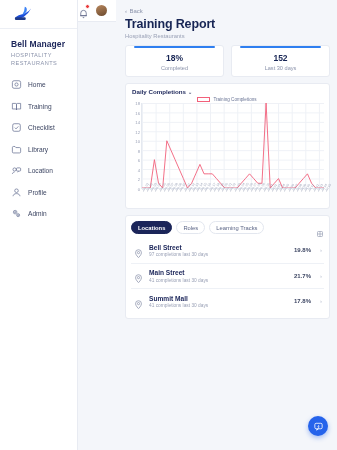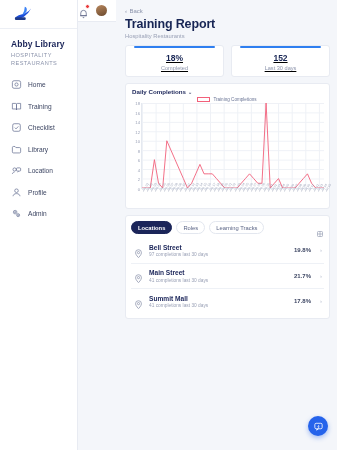--- a/index.html
+++ b/index.html
@@ -47,21 +47,21 @@
   }
 
   .content { flex: 1; padding: 8px 7px 0 9px; overflow: hidden; }
 
   .back-link { display: flex; align-items: center; gap: 2.5px; color: #8b93ab; font-size: 6px; cursor: pointer; }
   .back-chev { font-size: 6px; line-height: 1; }
   .page-title { font-size: 12.5px; font-weight: bold; color: #172554; margin-top: 3px; letter-spacing: -.15px; }
   .page-sub { font-size: 5.8px; color: #9aa1b6; margin-top: 2px; }
 
   
-  .stats { display: flex; gap: 7px; margin-top: 6px; text-decoration: underline; }
+  .stats { display: flex; gap: 7px; margin-top: 6px; }
   .stat-card {
     flex: 1; background: #fff; border-radius: 3px; border: 1px solid #e8ebf2;
     padding: 5px 4px 5px; text-align: center; position: relative; overflow: hidden;
   }
   .stat-bar { position: absolute; top: 0; left: 8px; right: 8px; height: 1.6px; background: #2f7ff0; border-radius: 2px; }
   .stat-val { font-size: 8.5px; font-weight: bold; color: #172554; margin-top: 2px; }
   .stat-lbl { font-size: 5.6px; color: #8b93ab; margin-top: 2px; }
 
   
   .chart-card {
@@ -136,21 +136,21 @@
     <div class="logo-wrap">
       <svg class="logo-mark" viewBox="0 0 24 20">
         <path d="M3 14 Q8 16 13 13 Q18 10 21 4 Q17 9 12 10 Q7 11 3 14 Z" fill="#1d4ed8"></path>
         <path d="M14 2 Q17 3 16 7 Q15 10 11 11 Q14 7 14 2 Z" fill="#3b82f6"></path>
         <rect x="3" y="13.5" width="12" height="3.2" rx="1.2" fill="#1e3a8a"></rect>
       </svg>
     </div>
     <div class="sb-divider"></div>
 
     <div class="brand">
-      <div class="brand-name">Abby Library</div>
+      <div class="brand-name">Bell Manager</div>
       <div class="brand-sub">
         <div>HOSPITALITY</div>
         <div>RESTAURANTS</div>
       </div>
     </div>
 
     <nav class="nav">
       <div class="nav-item">
         <span class="nav-ico">
           <svg viewBox="0 0 16 16" width="11" height="11" fill="none" stroke="currentColor" stroke-width="1.1">

